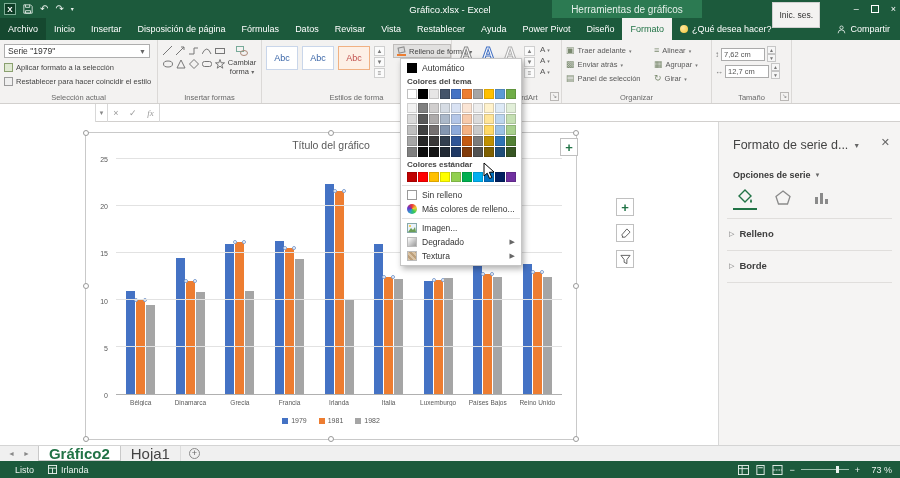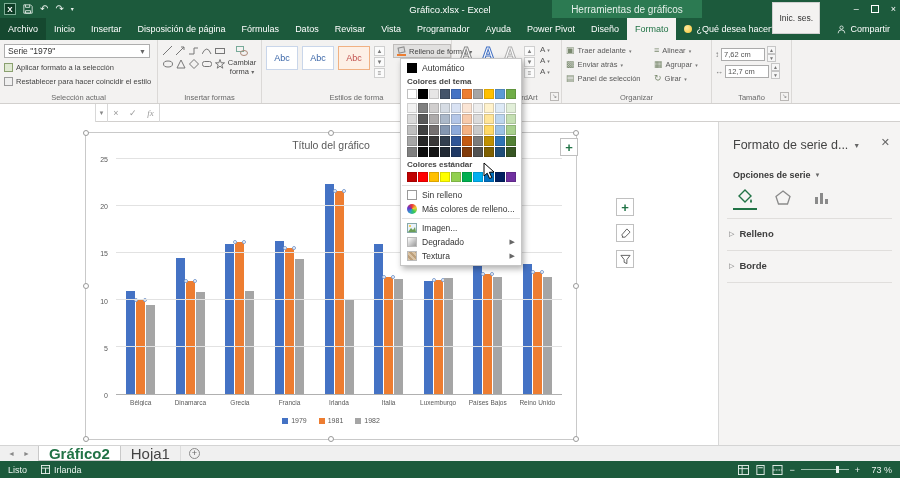--- a/index.html
+++ b/index.html
@@ -6,21 +6,21 @@
   html,body{width:900px;height:478px;overflow:hidden}
   body{position:relative;font-family:"Liberation Sans",sans-serif;font-size:9px;color:#333;background:#fff}
 
   
   .titlebar{position:absolute;left:0;top:0;right:0;height:18px;background:#1c5a3c;color:#fff;z-index:20}
   .qat{position:absolute;left:4px;top:0;height:18px;display:flex;align-items:center;gap:7px}
   .xl-logo{width:12px;height:12px;background:#0e3d26;border:1px solid #7fae97;color:#fff;font-size:8px;font-weight:bold;display:flex;align-items:center;justify-content:center}
   .qat-ic{color:#e8f1ec;font-size:10px;line-height:1}
   .win-title{position:absolute;left:0;right:0;top:0;height:18px;display:flex;align-items:center;justify-content:center;font-size:9.5px;color:#fff;pointer-events:none}
   .ctx-group{position:absolute;left:552px;top:0;width:150px;height:18px;background:#2c7a52;color:#e4efe9;font-size:10px;display:flex;align-items:center;justify-content:center}
-  .signin{position:absolute;right:80px;top:2px;height:32px;padding:0 6px;background:#f3f2f1;color:#333;font-size:8.5px;display:flex;align-items:center;border:1px solid #d0d0d0}
+  .signin{position:absolute;right:80px;top:2px;height:26px;padding:0 6px;background:#f3f2f1;color:#333;font-size:8.5px;display:flex;align-items:center;border:1px solid #d0d0d0}
   .winbtns{position:absolute;right:4px;top:0;height:18px;display:flex;align-items:center;gap:12px;color:#fff}
   .winbtn{font-size:9px;line-height:1}
   .maxbox{width:8px;height:8px;border:1px solid #fff;display:inline-block}
 
   
   .tabrow{position:absolute;left:0;top:18px;right:0;height:22px;background:#1c5a3c;display:flex;align-items:stretch;z-index:15}
   .rtab{padding:0 8px;display:flex;align-items:center;color:#fff;font-size:9px;white-space:nowrap;cursor:default}
   .rtab.archivo{background:#15482f}
   .rtab.active{background:#f3f2f1;color:#217346}
   .tellme{display:flex;align-items:center;gap:4px;color:#fff;padding:0 8px;font-size:9px}
@@ -132,21 +132,21 @@
 
   
   .tabbar{position:absolute;left:0;top:445px;right:0;height:16px;background:#f0f0f0;border-top:1px solid #d4d4d4;display:flex;align-items:stretch;z-index:6}
   .tb-nav{display:flex;align-items:center;gap:8px;padding:0 8px;color:#888;font-size:7px}
   .stab{padding:0 10px;display:flex;align-items:center;font-size:15px;color:#444;border-right:1px solid #dcdcdc}
   .stab.active{background:#fff;color:#217346;font-weight:bold;border:1px solid #c9c9c9;border-top:none}
   .addsheet{width:11px;height:11px;border:1px solid #8a8a8a;border-radius:50%;color:#666;font-size:9px;line-height:9px;text-align:center;align-self:center;margin-left:8px}
 
   
   .statusbar{position:absolute;left:0;top:461px;right:0;height:17px;background:#1c5a3c;color:#eaf3ee;display:flex;align-items:center;font-size:9px;z-index:20}
-  .sb-left{display:flex;align-items:center;gap:14px;padding-left:8px}
+  .sb-left{display:flex;align-items:center;gap:14px;padding-left:15px}
   .sb-calc{display:flex;align-items:center;gap:4px}
   .sb-right{margin-left:auto;display:flex;align-items:center;gap:6px;padding-right:8px}
   .zoom-track{width:48px;height:1px;background:#9fc1ae;position:relative}
   .zoom-thumb{position:absolute;top:-3px;left:73%;width:3px;height:7px;background:#eaf3ee}
   .sb-zoomtxt{min-width:26px;text-align:right}
 </style>
 </head>
 <body>
 
 <div class="titlebar">
@@ -172,21 +172,21 @@
 <div class="tabrow">
   <div style="display:flex">
       <div class="rtab archivo">Archivo</div>
       <div class="rtab">Inicio</div>
       <div class="rtab">Insertar</div>
       <div class="rtab">Disposición de página</div>
       <div class="rtab">Fórmulas</div>
       <div class="rtab">Datos</div>
       <div class="rtab">Revisar</div>
       <div class="rtab">Vista</div>
-      <div class="rtab">Programador</div>
+      <div class="rtab">Restablecer</div>
       <div class="rtab">Ayuda</div>
       <div class="rtab">Power Pivot</div>
       <div class="rtab">Diseño</div>
       <div class="rtab active">Formato</div>
     </div>
   <div class="tellme">
     <span class="bulb"></span>
     <span>¿Qué desea hacer?</span>
   </div>
   <div class="share">

